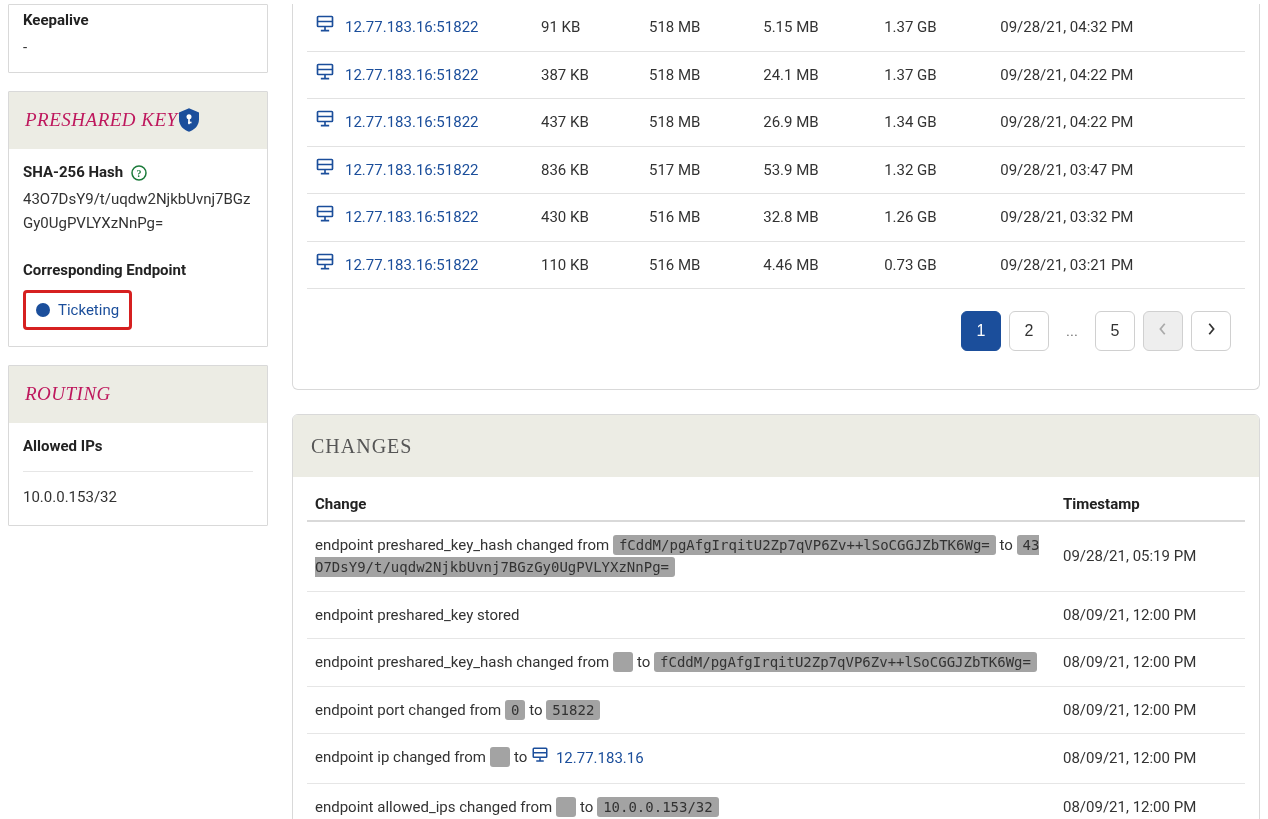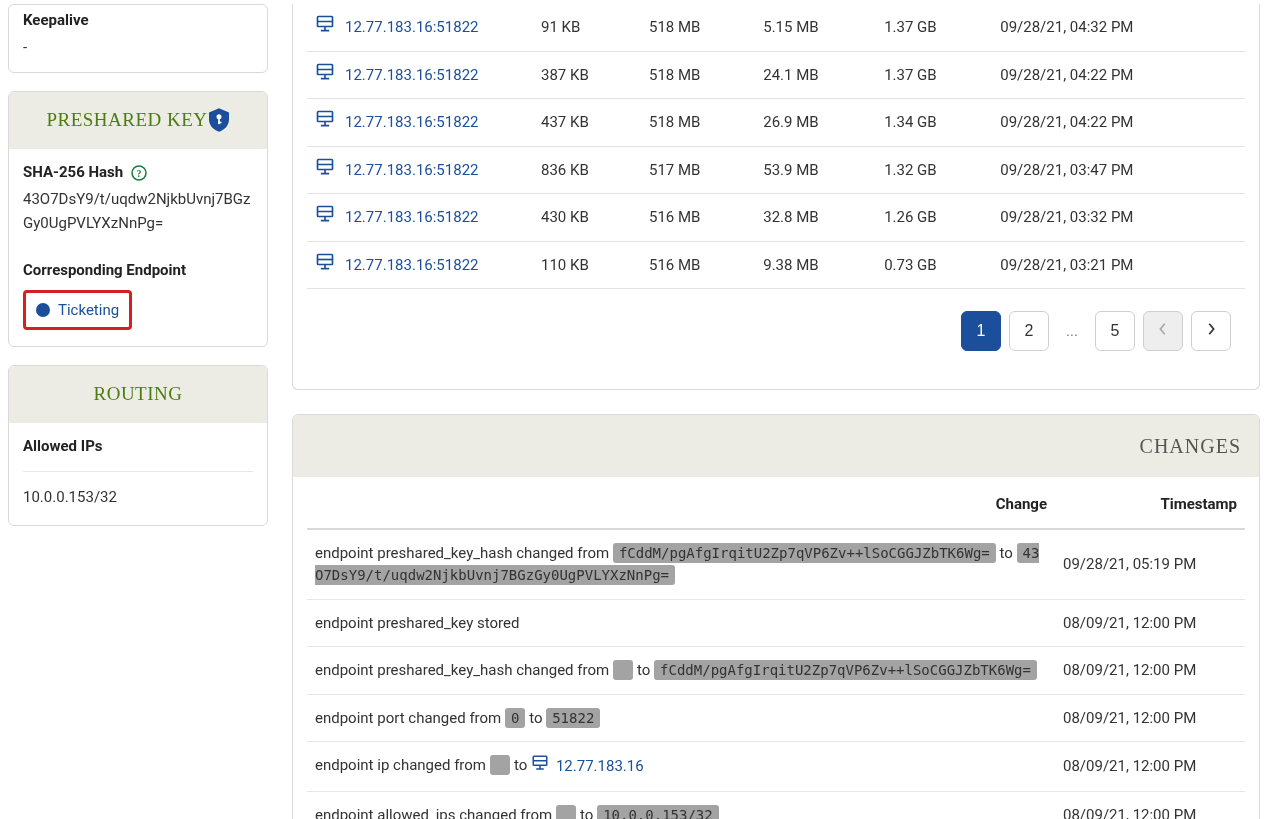--- a/index.html
+++ b/index.html
@@ -10,35 +10,36 @@
     background: #fff;
     line-height: 1.5;
   }
   .container { display: flex; gap: 24px; padding: 0 8px 24px 8px; }
   .sidebar { width: 260px; flex-shrink: 0; padding-top: 4px; }
   .main { flex: 1; padding-top: 4px; }
 
   
   .card {
     border: 1px solid #d9d9d9;
-    border-radius: 6px;
+    border-radius: 1px;
     margin-bottom: 18px;
     background: #fff;
     overflow: hidden;
   }
   .card-hdr {
     background: #ecece4;
     padding: 14px 16px;
     font-family: Georgia, "Times New Roman", serif;
     font-size: 19px;
-    color: #4d7c0f;
+    color: #be185d;
     letter-spacing: 0.5px;
     display: flex;
     align-items: center;
-    justify-content: center;
+    justify-content: flex-start;
+    font-style: italic;
   }
   .card-body { padding: 12px 14px 16px 14px; }
   .kv-label { font-weight: 700; color: #222; margin-top: 8px; }
   .kv-label.first { margin-top: 0; }
   .kv-val { margin-top: 4px; word-break: break-all; }
   .hash { word-break: break-all; line-height: 1.6; }
 
   .hr { border: 0; border-top: 1px solid #e6e6e6; margin: 14px 0 0 0; }
 
   .shield-badge {
@@ -89,27 +90,26 @@
     background: #fff;
     overflow: hidden;
   }
   .panel-hdr {
     background: #ecece4;
     padding: 16px 18px;
     font-family: Georgia, "Times New Roman", serif;
     font-size: 20px;
     color: #555;
     letter-spacing: 1px;
-    text-align: right;
   }
   .panel-body { padding: 0 14px 14px 14px; }
 
   .changes-table { width: 100%; border-collapse: collapse; }
   .changes-table th {
-    text-align: right; font-weight: 700; padding: 16px 8px 12px 8px;
+    text-align: left; font-weight: 700; padding: 16px 8px 4px 8px;
     border-bottom: 2px solid #d9d9d9; color:#222;
   }
   .changes-table td {
     padding: 12px 8px; border-bottom: 1px solid #e6e6e6; vertical-align: middle;
   }
   .changes-table td.ts { white-space: nowrap; text-align: left; width: 190px; }
   .code {
     font-family: ui-monospace, SFMono-Regular, Menlo, Consolas, monospace;
     background: #a3a3a3;
     padding: 2px 6px;
@@ -274,21 +274,21 @@
                     <span><svg width="20" height="20" viewBox="0 0 24 24">
                         <rect x="3" y="3" width="18" height="12" rx="1" fill="none" stroke="#1b4e9b" stroke-width="2"></rect>
                         <line x1="3" y1="9" x2="21" y2="9" stroke="#1b4e9b" stroke-width="2"></line>
                         <line x1="12" y1="15" x2="12" y2="20" stroke="#1b4e9b" stroke-width="2"></line>
                         <line x1="7" y1="20" x2="17" y2="20" stroke="#1b4e9b" stroke-width="2"></line>
                       </svg></span>
                     <span class="link-blue">12.77.183.16:51822</span>
                   </span></td>
                 <td>110 KB</td>
                 <td>516 MB</td>
-                <td>9.38 MB</td>
+                <td>4.46 MB</td>
                 <td>0.73 GB</td>
                 <td>09/28/21, 03:21 PM</td>
               </tr>
             </tbody>
         </table>
         <div class="pagination">
           <button class="pg-btn active">1</button>
           <button class="pg-btn">2</button>
           <span class="pg-ellipsis">...</span>
           <button class="pg-btn">5</button>

